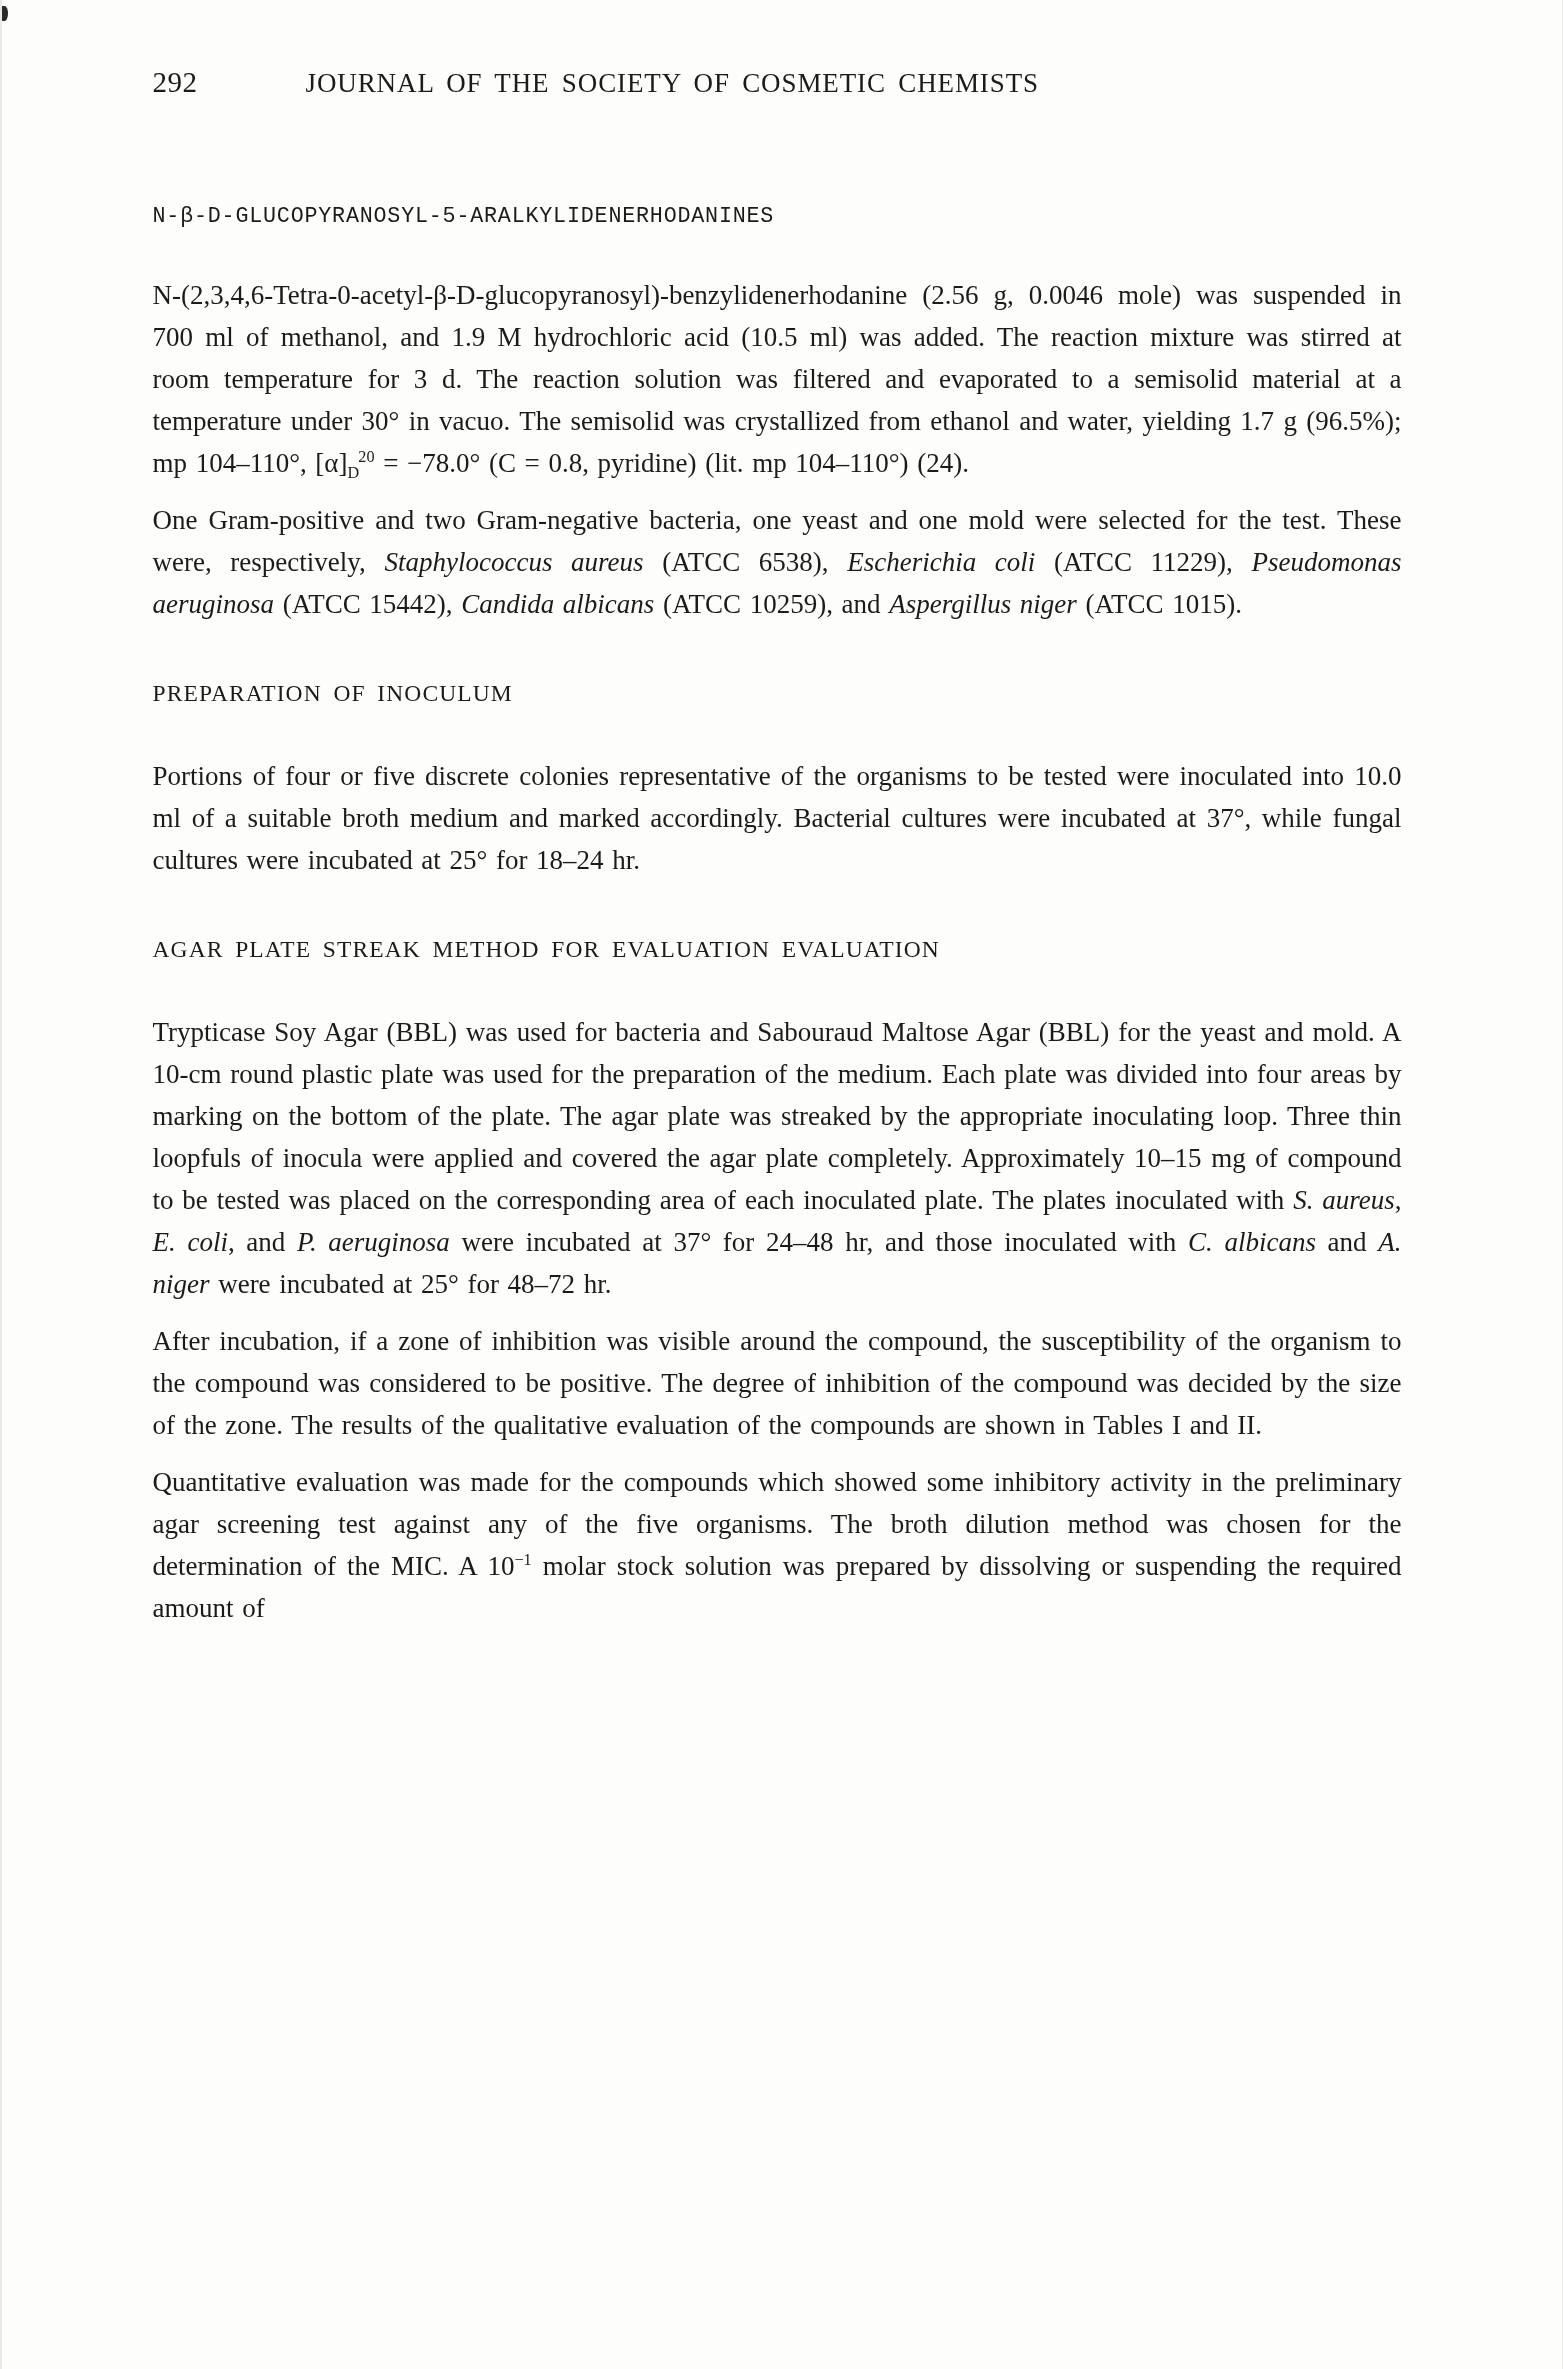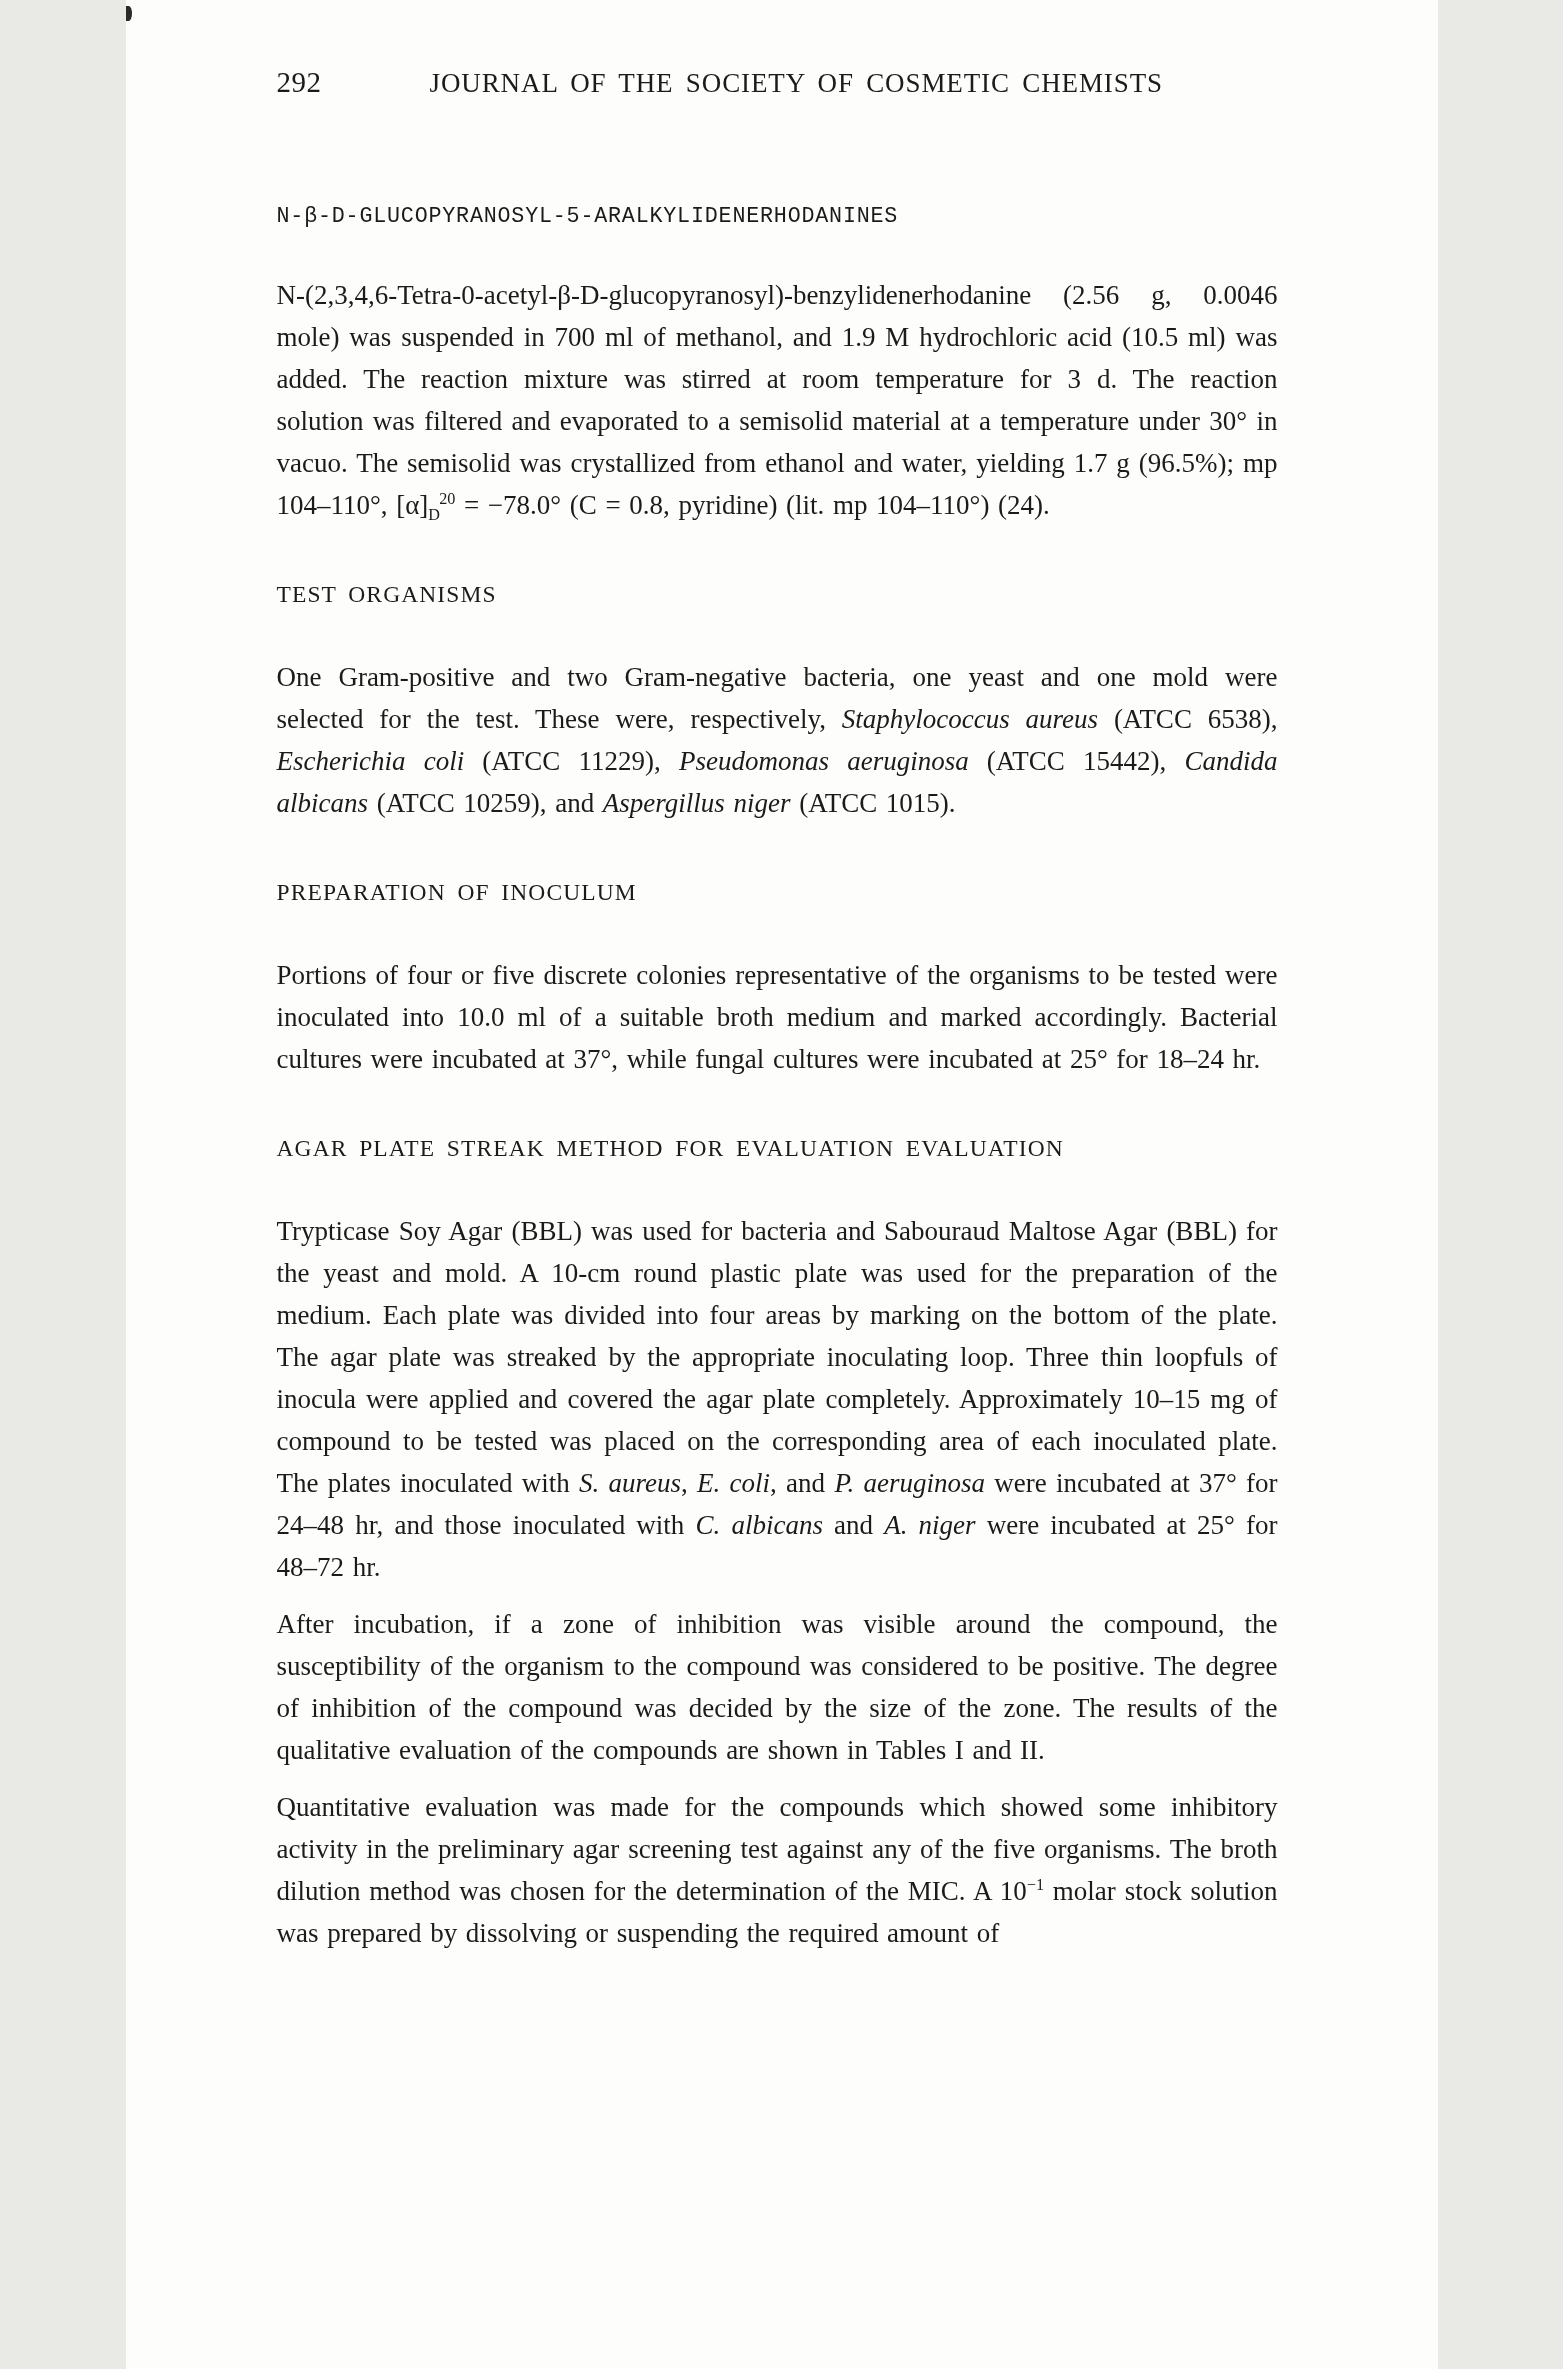--- a/index.html
+++ b/index.html
@@ -1,18 +1,18 @@
 <!DOCTYPE html>
 <html style="font-size:15px"><head>
 <meta charset="utf-8">
 <style>
   html, body { margin: 0; padding: 0; background: #e9e9e6; }
   .page {
     position: relative;
-    width: 1312px;
+    width: 1560px;
     height: 2369px;
     margin: 0 auto;
     box-sizing: border-box;
     background: #fdfdfb;
     color: #1b1b1b;
     font-family: "Liberation Serif", "DejaVu Serif", serif;
     padding: 66px 160px 0 151px;
     overflow: hidden;
   }
   .scan-speck {
@@ -74,21 +74,20 @@
   <header class="page-header">
     <span class="page-number">292</span>
     <span class="journal-title">JOURNAL OF THE SOCIETY OF COSMETIC CHEMISTS</span>
   </header>
 
   <h2 class="running-head">N-β-D-GLUCOPYRANOSYL-5-ARALKYLIDENERHODANINES</h2>
 
   <p class="body-par"><span>N-(2,3,4,6-Tetra-0-acetyl-β-D-glucopyranosyl)-benzylidenerhodanine (2.56 g, 0.0046 mole) was suspended in 700 ml of methanol, and 1.9 M hydrochloric acid (10.5 ml) was added. The reaction mixture was stirred at room temperature for 3 d. The reaction solution was filtered and evaporated to a semisolid material at a temperature under 30° in vacuo. The semisolid was crystallized from ethanol and water, yielding 1.7 g (96.5%); mp 104–110°, [α]</span><sub>D</sub><sup>20</sup><span> = −78.0° (C = 0.8, pyridine) (lit. mp 104–110°) (24).</span></p>
 
 
-  <h3 class="section-heading">TEST ORGANISMS</h3>
 
   <p class="body-par"><span>One Gram-positive and two Gram-negative bacteria, one yeast and one mold were selected for the test. These were, respectively, </span><i>Staphylococcus aureus</i><span> (ATCC 6538), </span><i>Escherichia coli</i><span> (ATCC 11229), </span><i>Pseudomonas aeruginosa</i><span> (ATCC 15442), </span><i>Candida albicans</i><span> (ATCC 10259), and </span><i>Aspergillus niger</i><span> (ATCC 1015).</span></p>
 
   <h3 class="section-heading">PREPARATION OF INOCULUM</h3>
 
   <p class="body-par">Portions of four or five discrete colonies representative of the organisms to be tested were inoculated into 10.0 ml of a suitable broth medium and marked accordingly. Bacterial cultures were incubated at 37°, while fungal cultures were incubated at 25° for 18–24 hr.</p>
 
   <h3 class="section-heading">AGAR PLATE STREAK METHOD FOR EVALUATION EVALUATION</h3>
 
   <p class="body-par"><span>Trypticase Soy Agar (BBL) was used for bacteria and Sabouraud Maltose Agar (BBL) for the yeast and mold. A 10-cm round plastic plate was used for the preparation of the medium. Each plate was divided into four areas by marking on the bottom of the plate. The agar plate was streaked by the appropriate inoculating loop. Three thin loopfuls of inocula were applied and covered the agar plate completely. Approximately 10–15 mg of compound to be tested was placed on the corresponding area of each inoculated plate. The plates inoculated with </span><i>S. aureus</i><span>, </span><i>E. coli</i><span>, and </span><i>P. aeruginosa</i><span> were incubated at 37° for 24–48 hr, and those inoculated with </span><i>C. albicans</i><span> and </span><i>A. niger</i><span> were incubated at 25° for 48–72 hr.</span></p>

